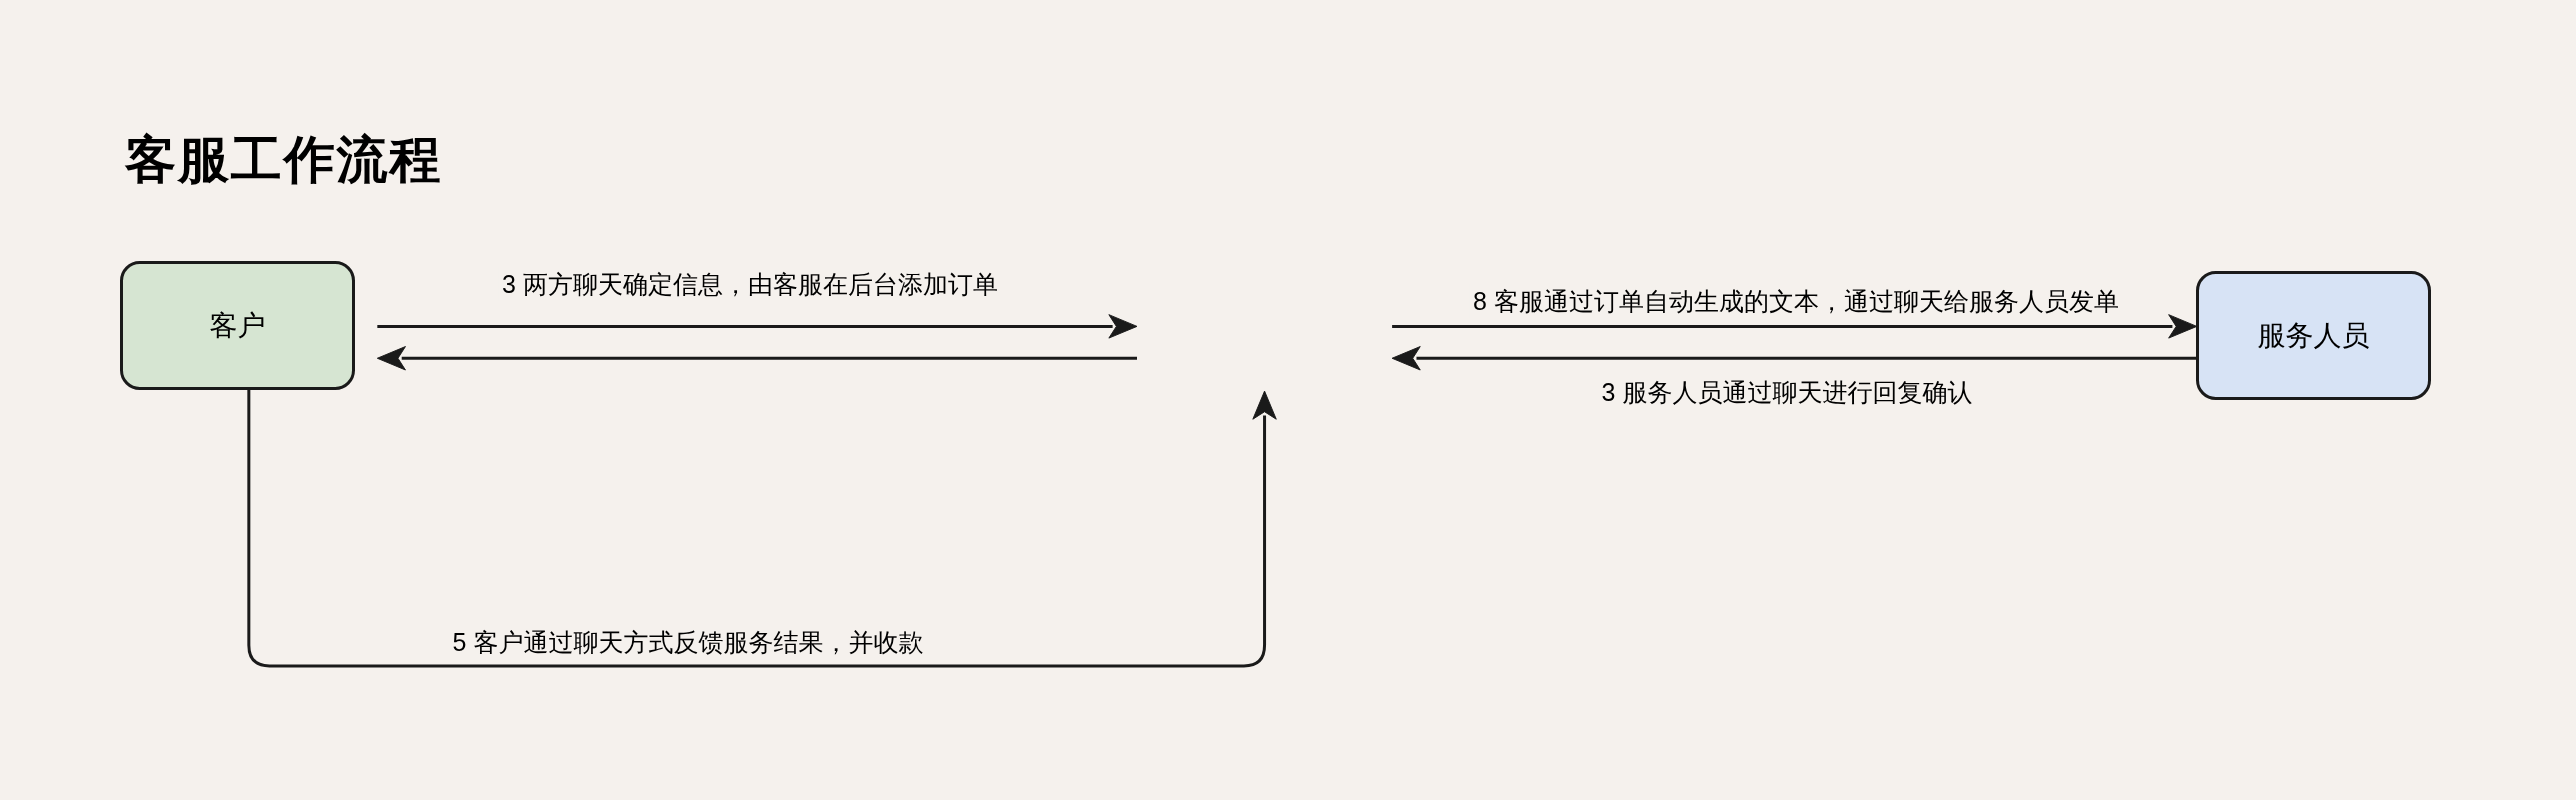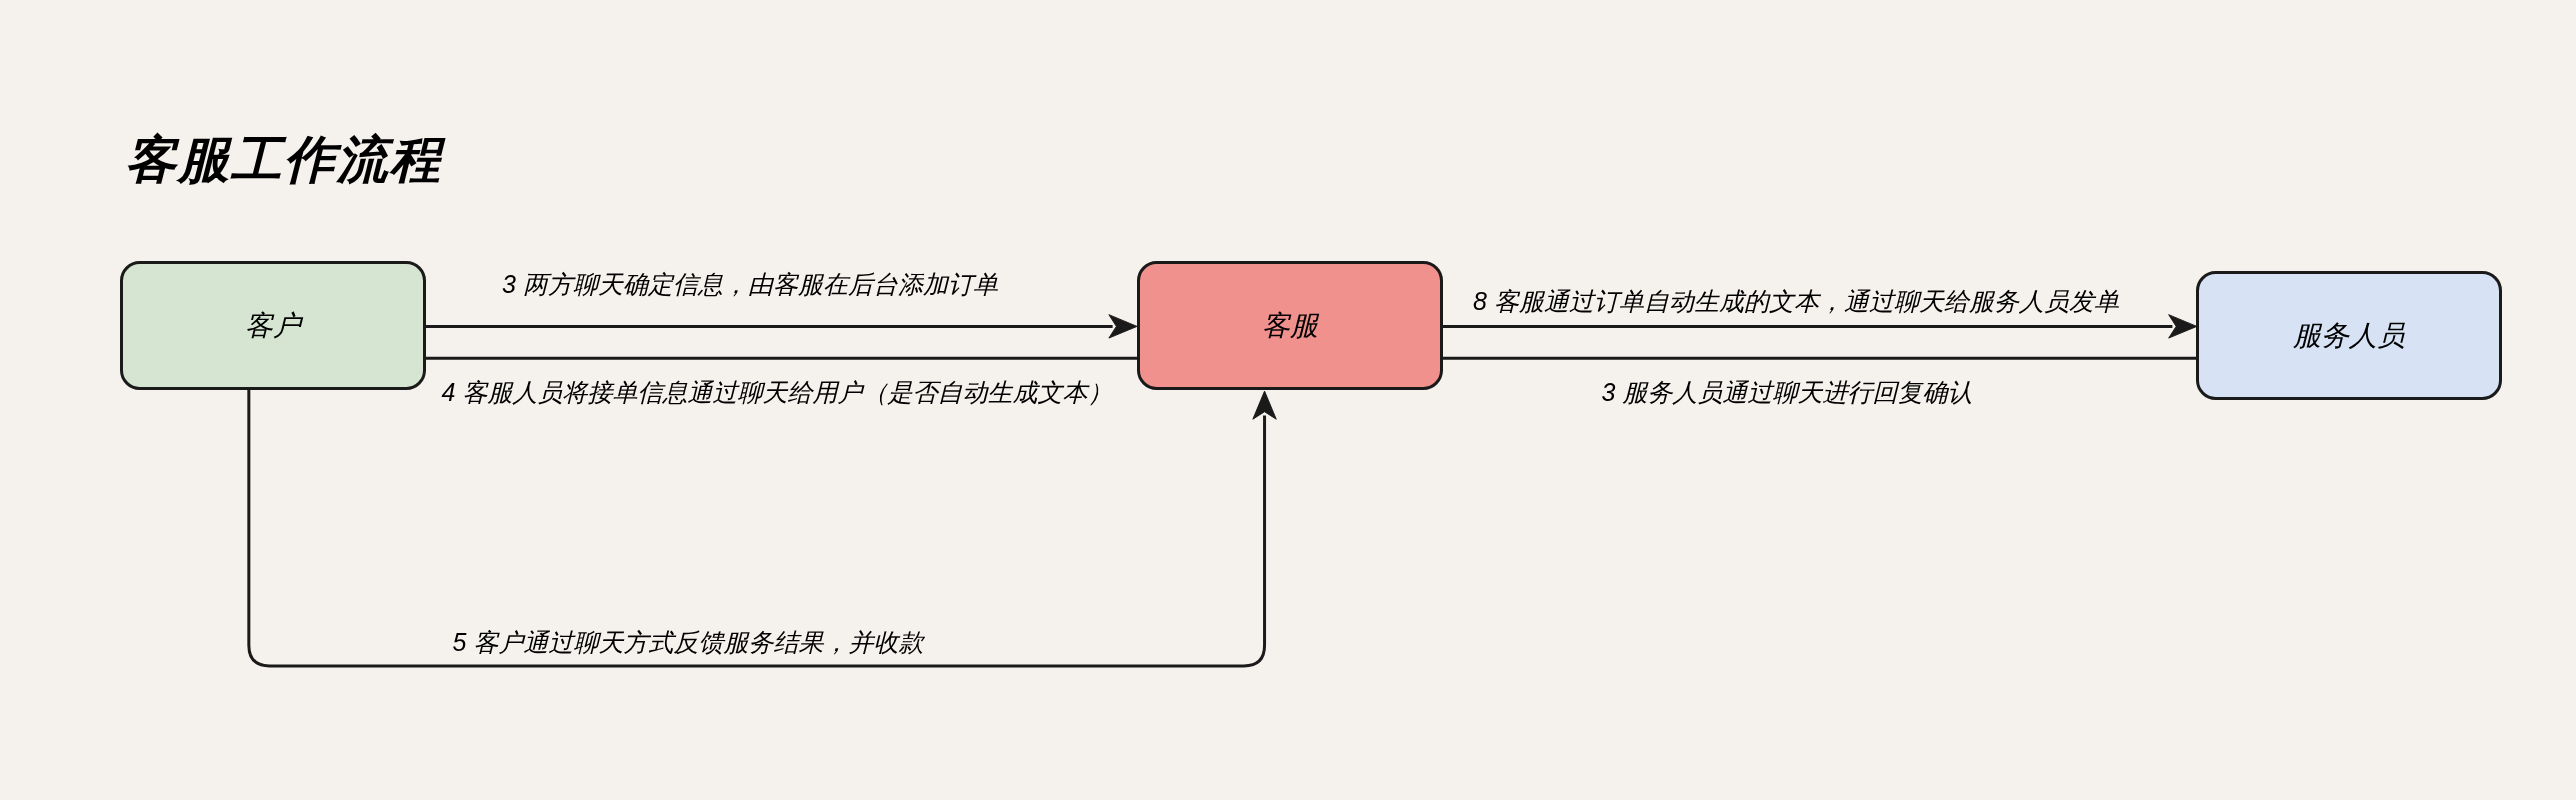--- a/index.html
+++ b/index.html
@@ -6,21 +6,20 @@
   body {
     font-family: "Liberation Sans", "DejaVu Sans", sans-serif;
     background: #f5f1ed;
   }
   .page {
     position: relative;
     width: 2576px;
     height: 800px;
     overflow: hidden;
     background: #f5f1ed;
-    font-style: italic;
   }
   .title {
     position: absolute;
     left: 125px;
     top: 126px;
     margin: 0;
     font-size: 51px;
     font-weight: 800;
     color: #000000;
     letter-spacing: 1.9px;
@@ -40,21 +39,21 @@
   }
   .edges-layer polygon.arrowhead {
     fill: #1a1a1a;
     stroke: #1a1a1a;
     stroke-width: 1px;
   }
   .node {
     position: absolute;
     top: 261px;
     height: 129px;
-    width: 306px;
+    width: 235px;
     box-sizing: border-box;
     border: 3.3px solid #1a1a1a;
     border-radius: 19.7px;
     display: flex;
     align-items: center;
     justify-content: center;
     font-size: 28px;
     color: #000000;
   }
   .node-customer { left: 120px; }
@@ -97,28 +96,24 @@
     <polygon class="arrowhead" points="402,382 432,369.5 424,382 432,394.5"></polygon>
 
     <path class="edge-line" d="M265,415 L265,688 Q265,710 287,710 L1326,710 Q1348,710 1348,688 L1348,443"></path>
     <polygon class="arrowhead" points="1348,417 1335.5,447 1348,439 1360.5,447"></polygon>
   </svg>
 
   <div class="node node-customer" style="background: rgb(214, 229, 210);">
     <span>客户</span>
   </div>
 
-  <div class="node node-support" style="background: rgb(240, 145, 142);">
-    <span>客服</span>
-  </div>
 
   <div class="node node-staff" style="background: rgb(215, 227, 245);">
     <span>服务人员</span>
   </div>
 
   <div class="edge-label edge-label-1">3 两方聊天确定信息，由客服在后台添加订单</div>
   <div class="edge-label edge-label-2">8 客服通过订单自动生成的文本，通过聊天给服务人员发单</div>
   <div class="edge-label edge-label-3">3 服务人员通过聊天进行回复确认</div>
-  <div class="edge-label edge-label-4">4 客服人员将接单信息通过聊天给用户（是否自动生成文本）</div>
   <div class="edge-label edge-label-5">5 客户通过聊天方式反馈服务结果，并收款</div>
 
 </div>
 
 
 </body></html>

